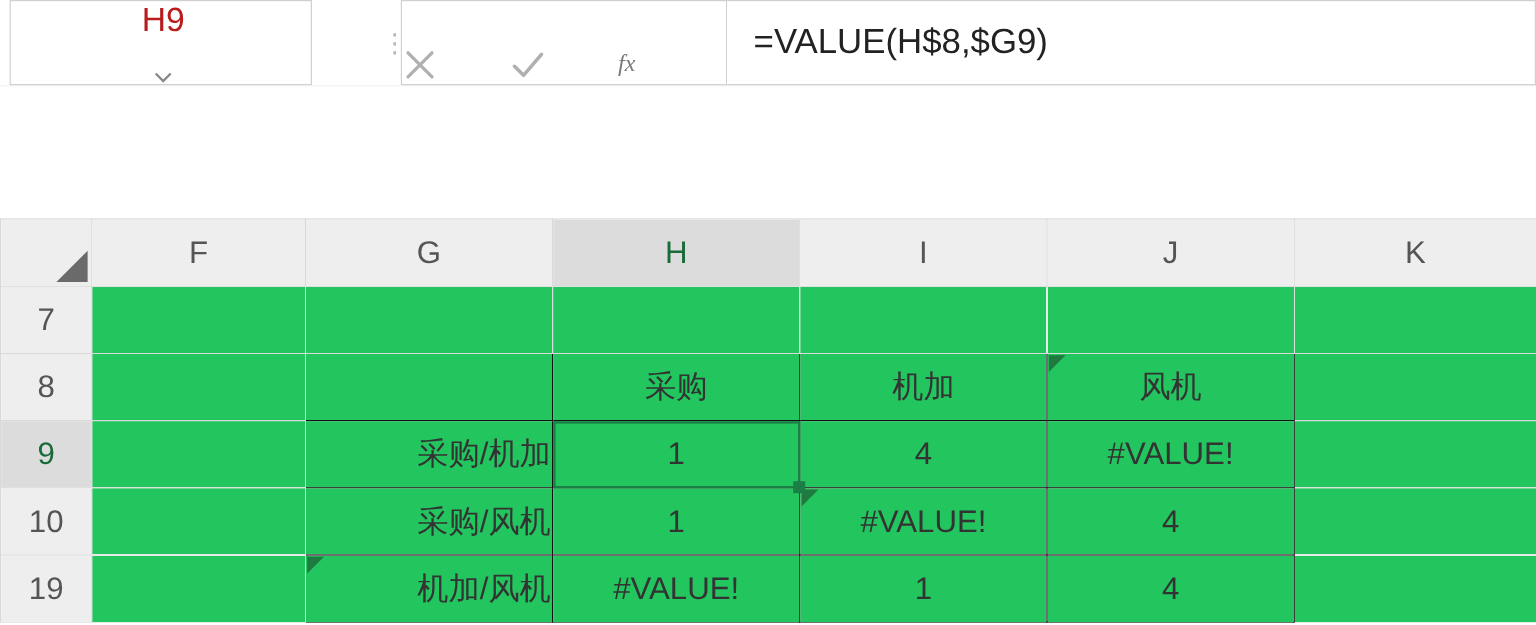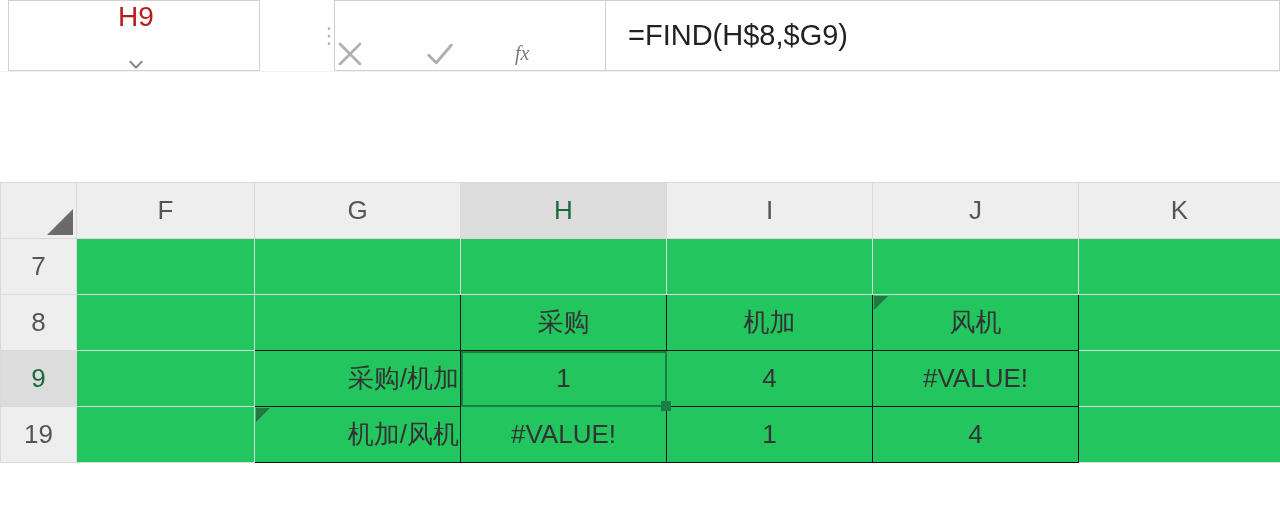--- a/index.html
+++ b/index.html
@@ -194,21 +194,21 @@
     <div class="fb-btn">
       <svg viewBox="0 0 24 24">
           <path d="M3 13 L9 19 L21 5" stroke="#b0b0b0" stroke-width="2.4" fill="none" stroke-linecap="round" stroke-linejoin="round"></path>
         </svg>
     </div>
     <div class="fb-btn fx">
       <span>fx</span>
     </div>
   </div>
   <div class="formula-input">
-    <span>=FIND(H$8,$G9)</span>
+    <span>=VALUE(H$8,$G9)</span>
   </div>
 </div>
 
 <div class="sheet">
 <table class="grid">
   <colgroup>
     <col class="c-row">
         <col class="c-F">
         <col class="c-G">
         <col class="c-H">
@@ -255,20 +255,29 @@
     <td class="boxed align-left"><span>采购/机加</span></td>
     <td class="boxed active-cell">
       <span>1</span>
       <div class="fill-handle"></div>
     </td>
     <td class="boxed"><span>4</span></td>
     <td class="boxed"><span>#VALUE!</span></td>
     <td></td>
   </tr>
 
+  <tr>
+    <th class="row-head"><span>10</span></th>
+    <td></td>
+    <td class="boxed align-left"><span>采购/风机</span></td>
+    <td class="boxed"><span>1</span></td>
+    <td class="boxed"><div class="err-tri"></div><span>#VALUE!</span></td>
+    <td class="boxed"><span>4</span></td>
+    <td></td>
+  </tr>
 
   <tr>
     <th class="row-head"><span>19</span></th>
     <td></td>
     <td class="boxed align-left"><div class="err-tri"></div><span>机加/风机</span></td>
     <td class="boxed"><span>#VALUE!</span></td>
     <td class="boxed"><span>1</span></td>
     <td class="boxed"><span>4</span></td>
     <td></td>
   </tr>

